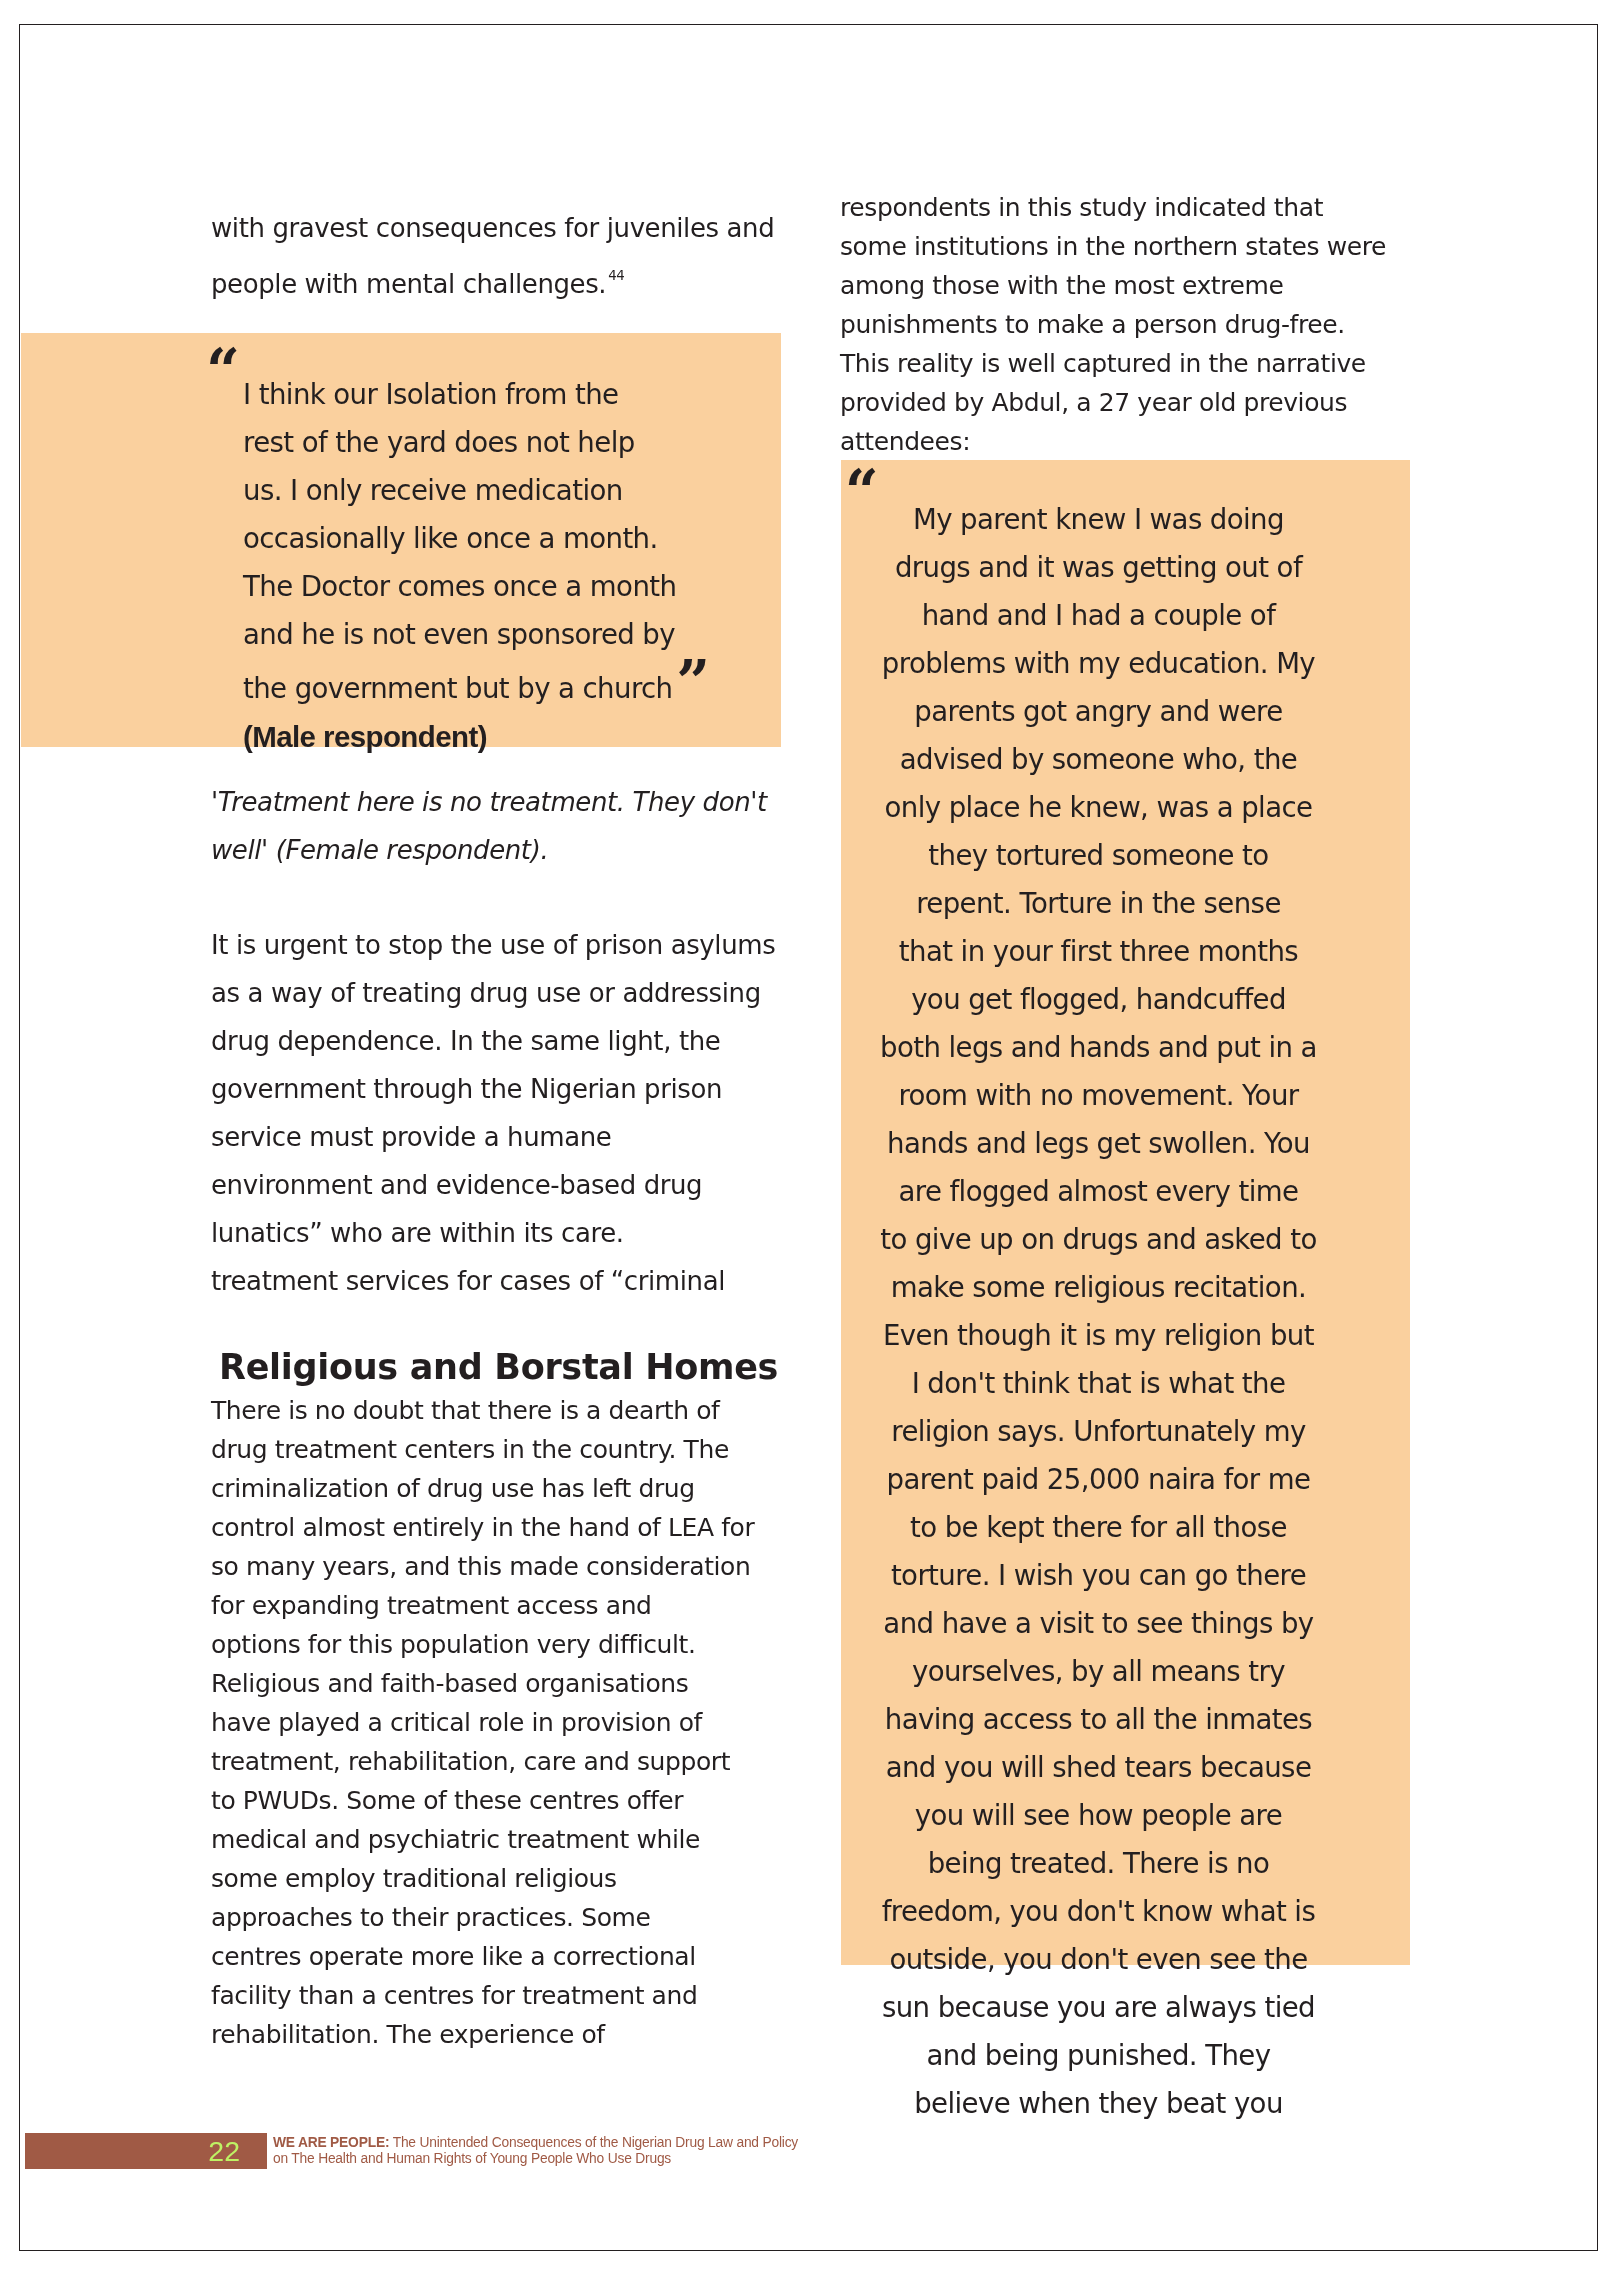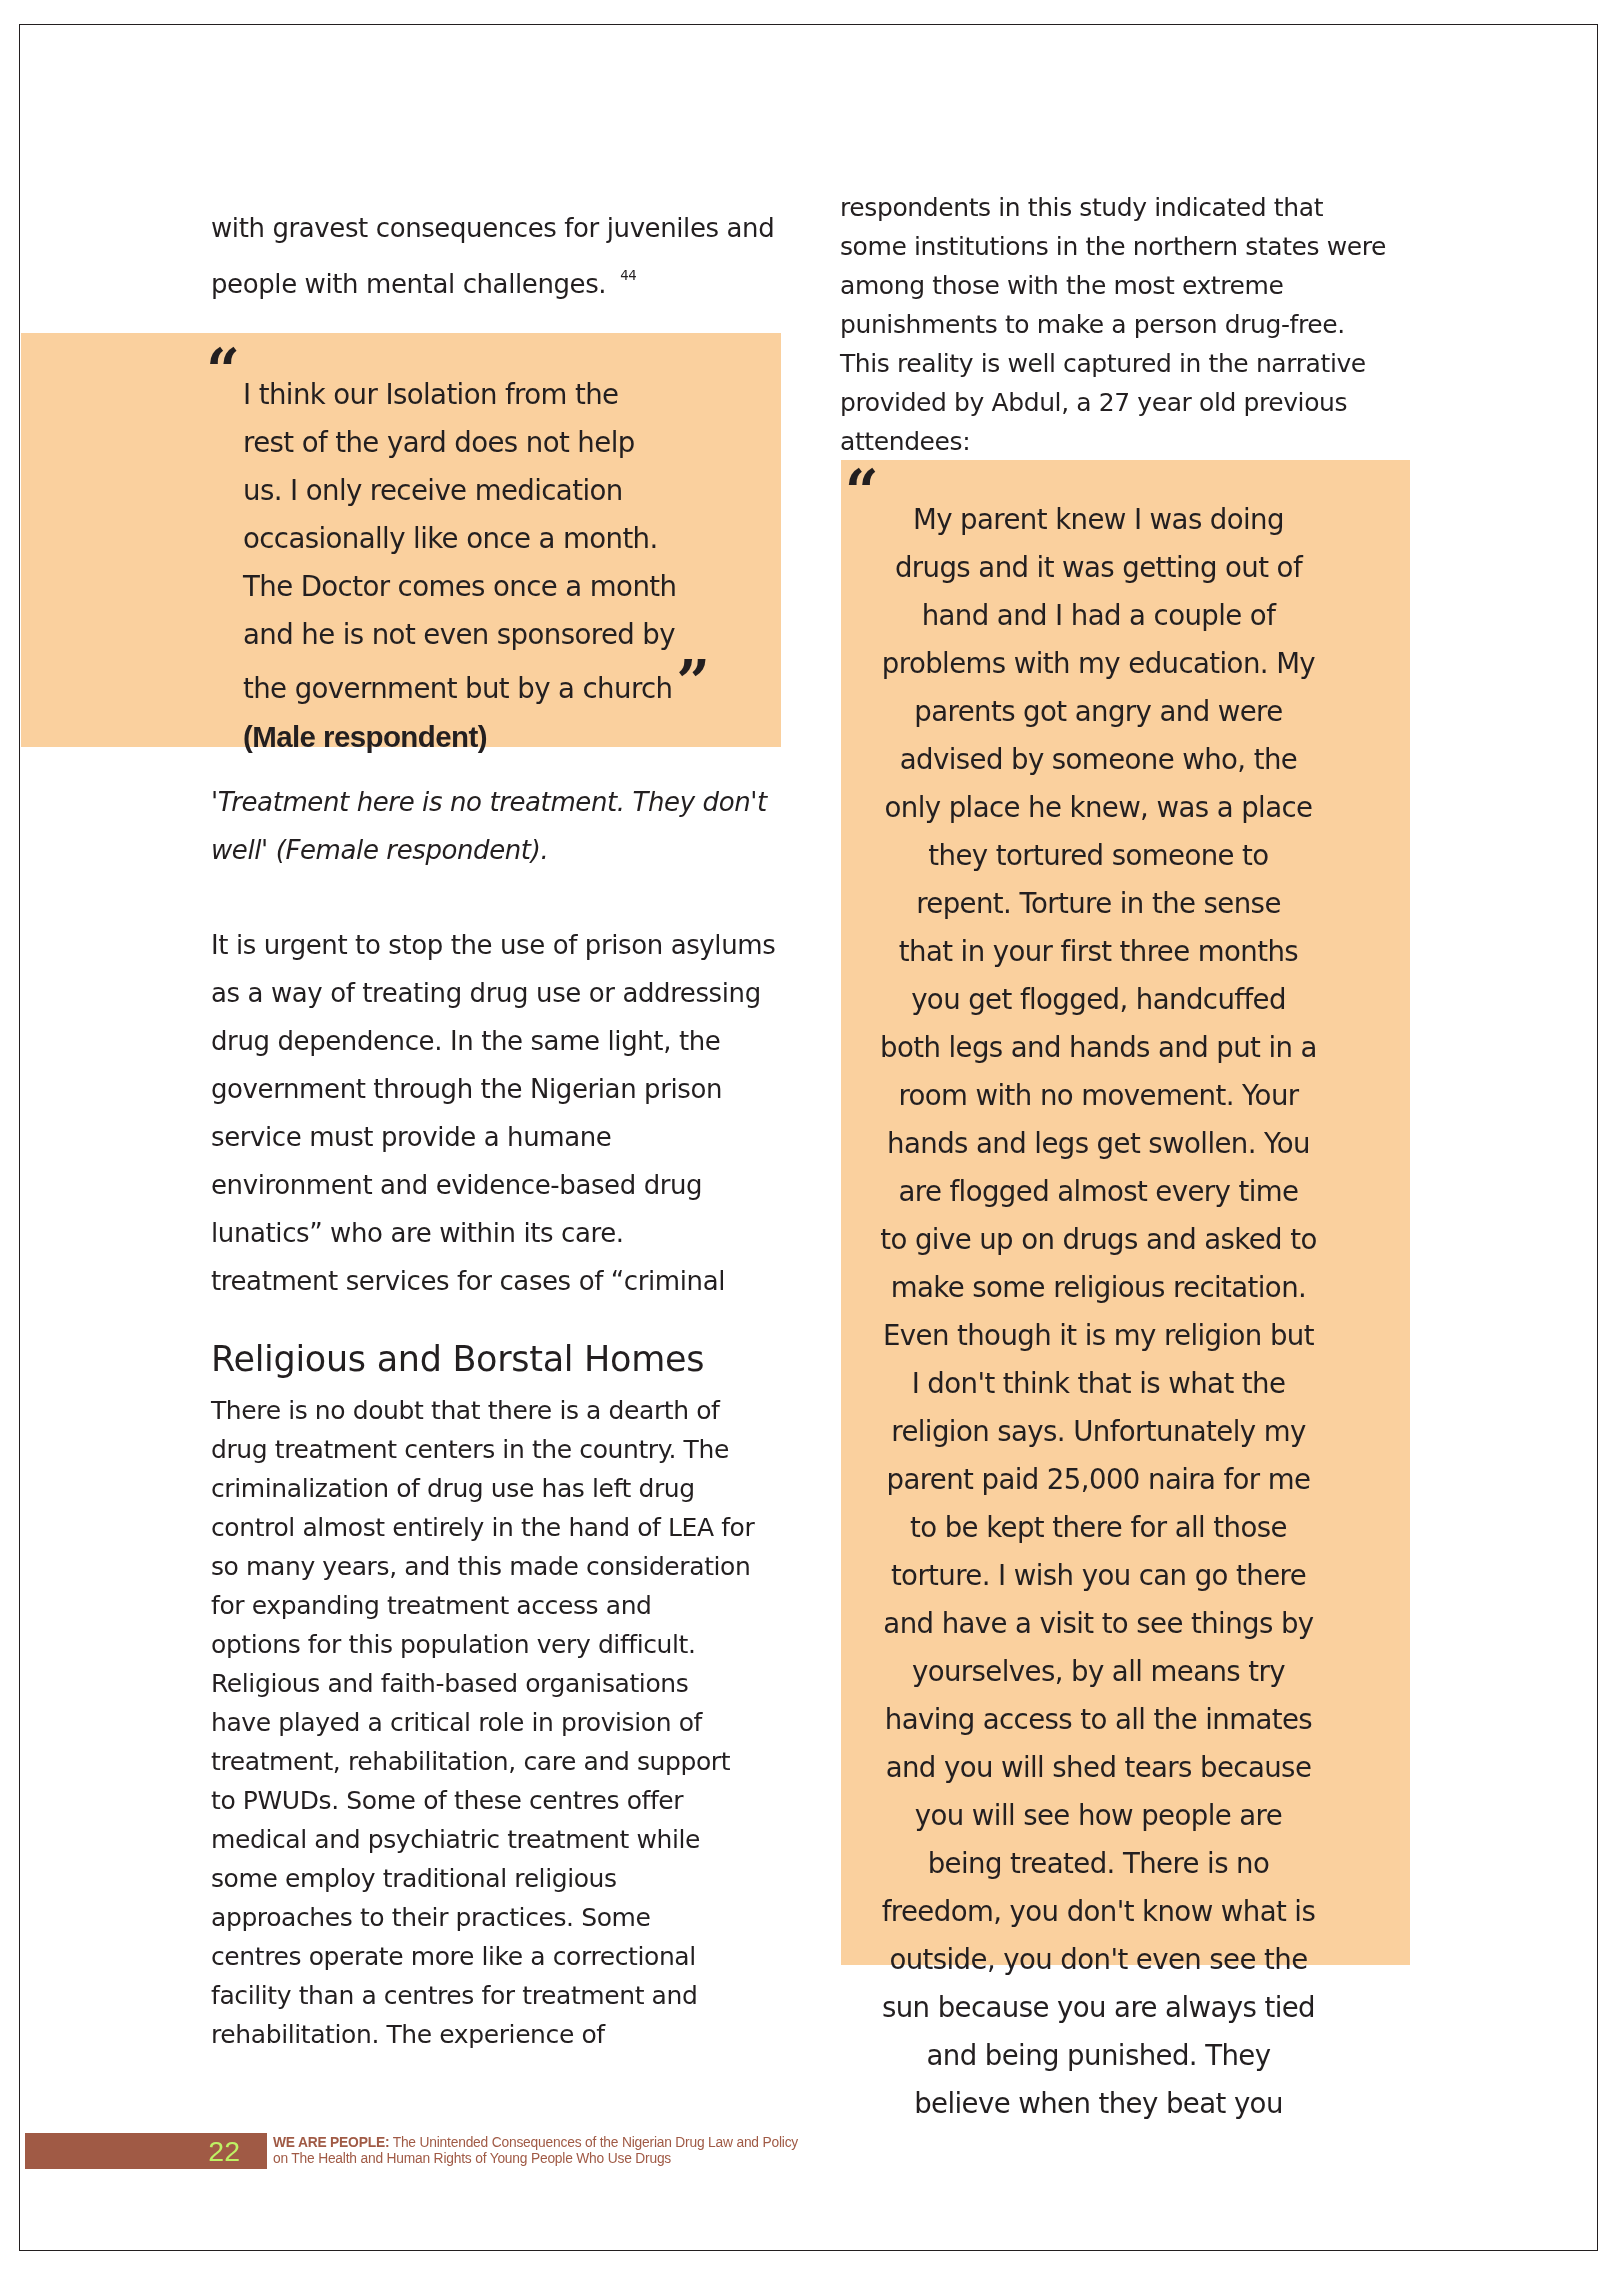--- a/index.html
+++ b/index.html
@@ -7,24 +7,24 @@
          font-family: "DejaVu Sans", sans-serif; color: #231f20; }
   .page-border { position: absolute; left: 19px; top: 24px; width: 1579px; height: 2227px;
                  border: 1.9px solid #231f20; box-sizing: border-box; }
   .text-block { position: absolute; margin: 0; }
   .line { display: block; white-space: nowrap; }
 
   
   .body-lg { font-size: 26px; line-height: 48px; letter-spacing: -0.4px; font-weight: normal; }
   .body-md { font-size: 25px; line-height: 39px; letter-spacing: -0.4px; }
   .italic { font-style: italic; }
-  sup.fn { font-size: 13.3px; vertical-align: 13.3px; margin-left: 14px; }
+  sup.fn { font-size: 13.3px; vertical-align: 13.3px; margin-left: 2px; }
 
   .heading { position: absolute; left: 211px; top: 1335px; font-size: 35px; line-height: 48px;
-             font-weight: normal; margin: 0; letter-spacing: -0.3px; }
+             font-weight: bold; margin: 8px; letter-spacing: -0.3px; }
 
   
   .quote-box { position: absolute; background: #FAD09E; }
   .quote-text { font-family: "DejaVu Sans", sans-serif; font-size: 27.6px; line-height: 48px;
                 letter-spacing: -0.6px; color: #231f20; margin-top: 28px; }
   .q-open, .q-close { font-family: "DejaVu Serif", serif; font-weight: bold; font-size: 59px;
                       line-height: 38px; position: absolute; color: #231f20; }
   .attribution { font-family: "Liberation Sans", sans-serif; font-weight: bold; font-size: 29.5px;
                  line-height: 48px; }
 

